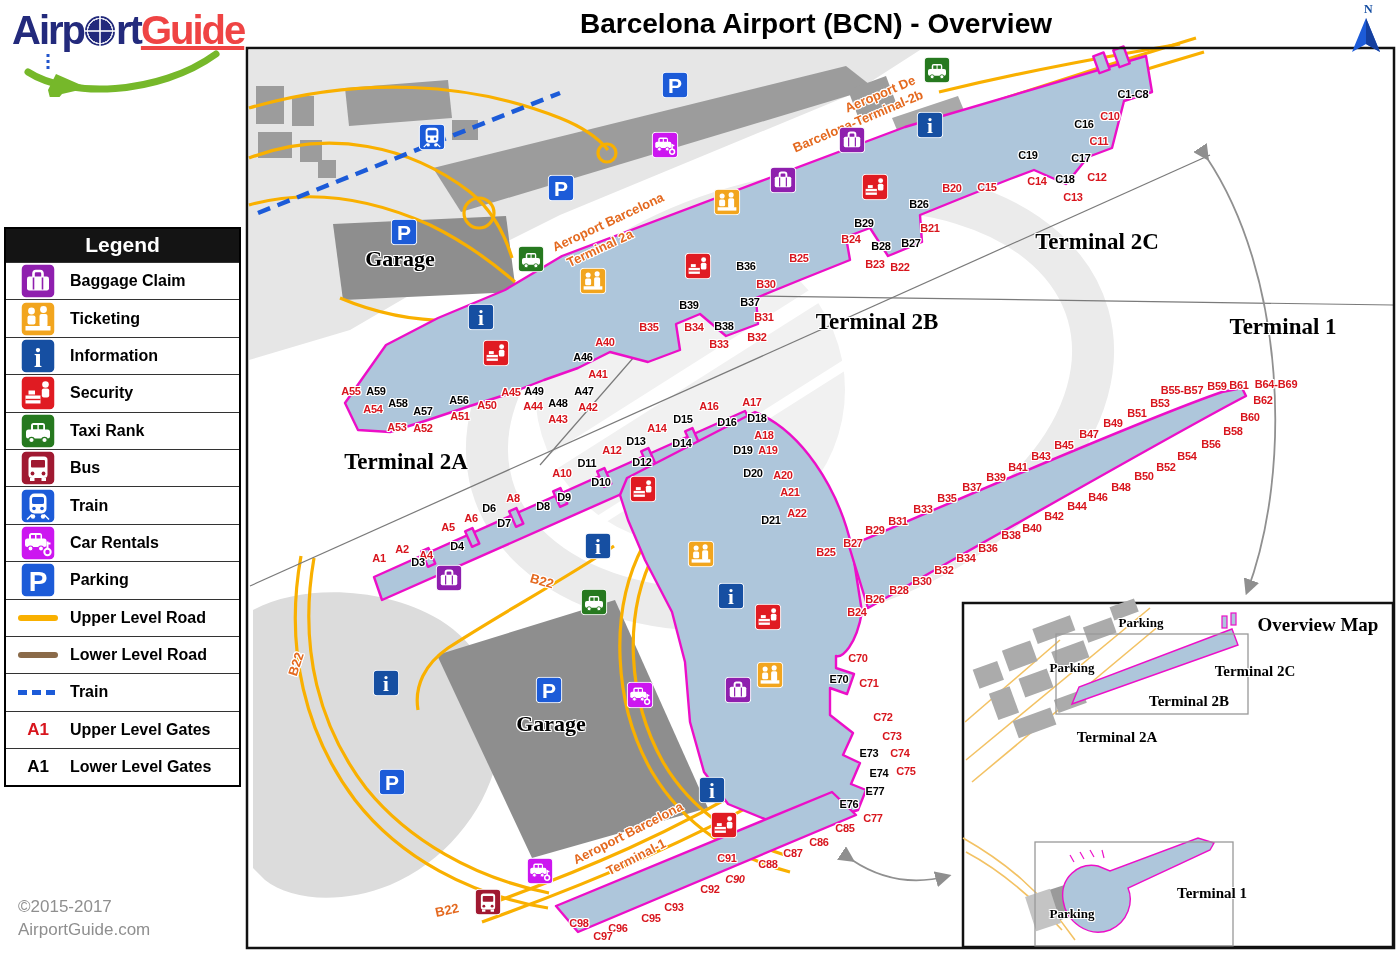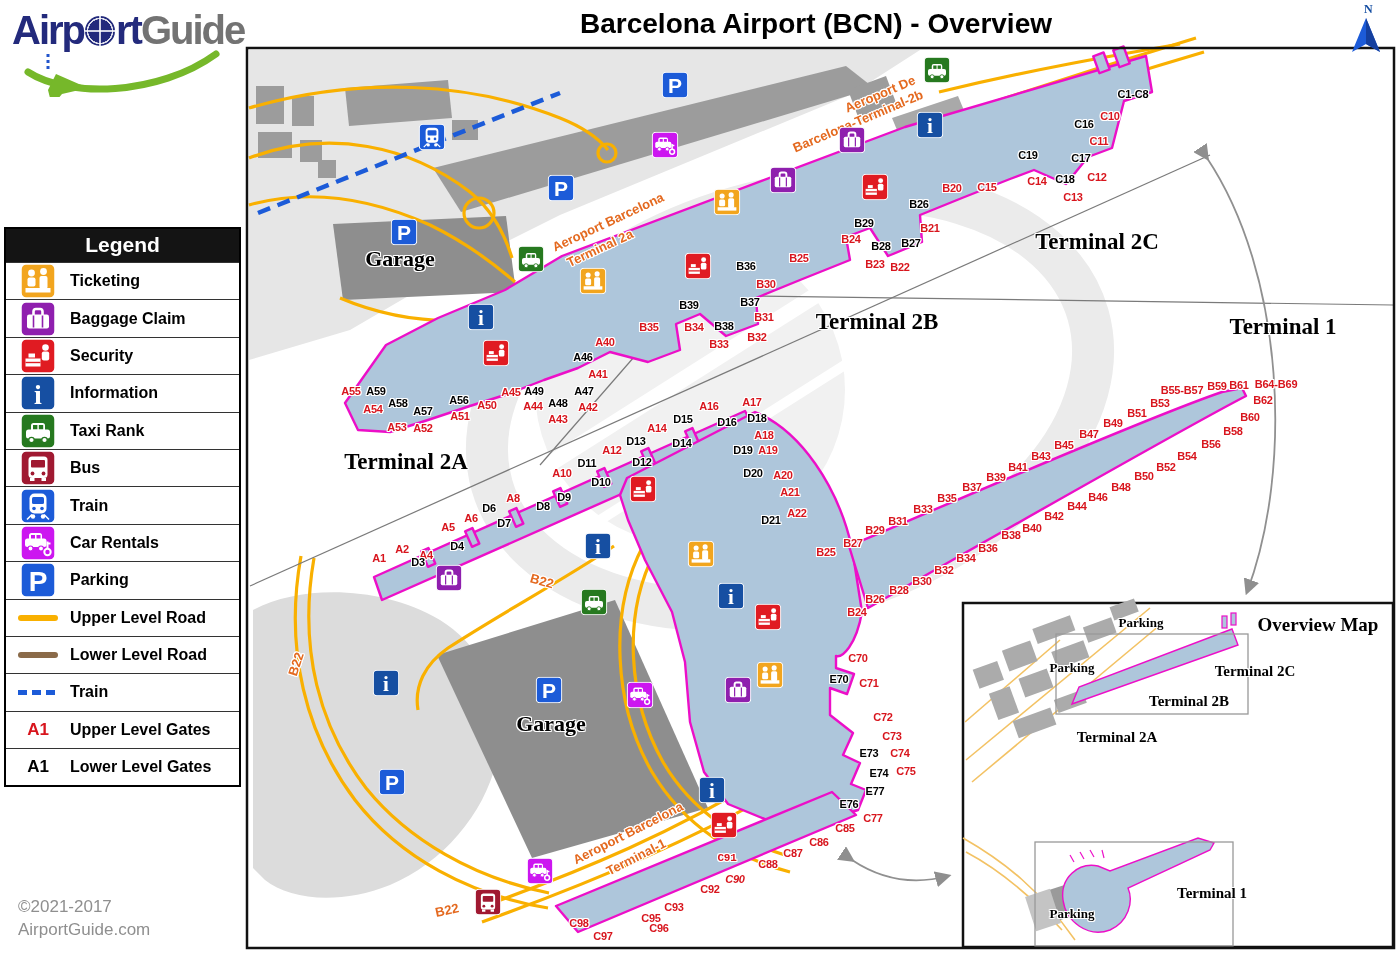--- a/index.html
+++ b/index.html
@@ -3,21 +3,21 @@
 <meta charset="utf-8">
 <style>
   html,body{margin:0;padding:0;width:1400px;height:958px;background:#fff;overflow:hidden;
     font-family:"Liberation Sans", sans-serif; position:relative;}
   #page{position:absolute;inset:0;width:1400px;height:958px;}
   svg text{user-select:none;}
   
   .logo{position:absolute;left:8px;top:2px;width:240px;height:95px;}
   .logo-text{position:absolute;left:4px;top:6px;font:bold 40px "Liberation Sans",sans-serif;letter-spacing:-2px;}
   .logo-air{color:#232a7c;}
-  .logo-guide{color:#737373;}
+  .logo-guide{color:#ef4444;text-decoration:underline;}
   .logo-globe{display:inline-block;width:30px;height:30px;border-radius:50%;background:#232a7c;
      position:relative;top:2px;margin:0 1px;
      background-image:radial-gradient(circle at 50% 50%, transparent 55%, rgba(255,255,255,.85) 56% 62%, transparent 63%),
        linear-gradient(90deg, transparent 46%, rgba(255,255,255,.8) 47% 53%, transparent 54%),
        linear-gradient(0deg, transparent 46%, rgba(255,255,255,.8) 47% 53%, transparent 54%);}
   .page-title{position:absolute;left:816px;top:8px;transform:translateX(-50%);
      font:bold 28px "Liberation Sans",sans-serif;color:#000;white-space:nowrap;}
   .compass{position:absolute;left:1340px;top:2px;width:56px;height:56px;}
   .compass .n{position:absolute;left:24px;top:0;font:bold 12px "Liberation Serif",serif;color:#164fa2;}
   
@@ -282,48 +282,48 @@
   <div class="compass">
     <span class="n">N</span>
   </div>
 
   <div class="legend">
     <div class="legend-header">Legend</div>
     <div id="legend-rows">
         <div class="lrow">
           <div class="lswatch">
             <svg width="36" height="36" viewBox="0 0 36 36">
+              <use href="#icon-baggage"></use>
+            </svg>
+          </div>
+          <span class="llabel">Baggage Claim</span>
+        </div>
+        <div class="lrow">
+          <div class="lswatch">
+            <svg width="36" height="36" viewBox="0 0 36 36">
               <use href="#icon-ticketing"></use>
             </svg>
           </div>
           <span class="llabel">Ticketing</span>
         </div>
         <div class="lrow">
           <div class="lswatch">
             <svg width="36" height="36" viewBox="0 0 36 36">
-              <use href="#icon-baggage"></use>
-            </svg>
-          </div>
-          <span class="llabel">Baggage Claim</span>
+              <use href="#icon-information"></use>
+            </svg>
+          </div>
+          <span class="llabel">Information</span>
         </div>
         <div class="lrow">
           <div class="lswatch">
             <svg width="36" height="36" viewBox="0 0 36 36">
               <use href="#icon-security"></use>
             </svg>
           </div>
           <span class="llabel">Security</span>
-        </div>
-        <div class="lrow">
-          <div class="lswatch">
-            <svg width="36" height="36" viewBox="0 0 36 36">
-              <use href="#icon-information"></use>
-            </svg>
-          </div>
-          <span class="llabel">Information</span>
         </div>
         <div class="lrow">
           <div class="lswatch">
             <svg width="36" height="36" viewBox="0 0 36 36">
               <use href="#icon-taxi"></use>
             </svg>
           </div>
           <span class="llabel">Taxi Rank</span>
         </div>
         <div class="lrow">
@@ -385,21 +385,21 @@
         <div class="lrow">
           <div class="lswatch">
             <span class="gate-sample lower">A1</span>
           </div>
           <span class="llabel">Lower Level Gates</span>
         </div>
       </div>
   </div>
 
   <div class="copyright">
-    <div>©2021-2017</div>
+    <div>©2015-2017</div>
     <div>AirportGuide.com</div>
   </div>
 
   <div id="labels">
       <div class="mt gate gu" style="left: 1110px; top: 116px;">C10</div>
       <div class="mt gate gu" style="left: 1099px; top: 141px;">C11</div>
       <div class="mt gate gu" style="left: 1097px; top: 177px;">C12</div>
       <div class="mt gate gu" style="left: 1073px; top: 197px;">C13</div>
       <div class="mt gate gu" style="left: 1037px; top: 181px;">C14</div>
       <div class="mt gate gu" style="left: 987px; top: 172px; margin-top: 15px;">C15</div>
@@ -486,26 +486,26 @@
       <div class="mt gate gu" style="left: 869px; top: 683px;">C71</div>
       <div class="mt gate gu" style="left: 883px; top: 717px;">C72</div>
       <div class="mt gate gu" style="left: 892px; top: 736px;">C73</div>
       <div class="mt gate gu" style="left: 900px; top: 753px;">C74</div>
       <div class="mt gate gu" style="left: 906px; top: 771px;">C75</div>
       <div class="mt gate gu" style="left: 873px; top: 818px;">C77</div>
       <div class="mt gate gu" style="left: 845px; top: 828px;">C85</div>
       <div class="mt gate gu" style="left: 819px; top: 842px;">C86</div>
       <div class="mt gate gu" style="left: 793px; top: 853px;">C87</div>
       <div class="mt gate gu" style="left: 768px; top: 864px;">C88</div>
-      <div class="mt gate gu" style="left: 727px; top: 858px; font-family: Liberation Mono, monospace;">C91</div>
+      <div class="mt gate gu" style="left: 727px; top: 858px;">C91</div>
       <div class="mt gate gu" style="left: 735px; top: 879px; font-style: italic;">C90</div>
       <div class="mt gate gu" style="left: 710px; top: 889px;">C92</div>
       <div class="mt gate gu" style="left: 674px; top: 907px;">C93</div>
       <div class="mt gate gu" style="left: 651px; top: 918px;">C95</div>
-      <div class="mt gate gu" style="left: 659px; top: 928px; text-align: right;">C96</div>
+      <div class="mt gate gu" style="left: 618px; top: 928px; text-align: right;">C96</div>
       <div class="mt gate gu" style="left: 579px; top: 923px;">C98</div>
       <div class="mt gate gu" style="left: 603px; top: 936px;">C97</div>
       <div class="mt gate gl" style="left: 1133px; top: 94px;">C1-C8</div>
       <div class="mt gate gl" style="left: 1084px; top: 124px;">C16</div>
       <div class="mt gate gl" style="left: 1081px; top: 158px;">C17</div>
       <div class="mt gate gl" style="left: 1065px; top: 179px;">C18</div>
       <div class="mt gate gl" style="left: 1028px; top: 155px;">C19</div>
       <div class="mt gate gl" style="left: 919px; top: 204px;">B26</div>
       <div class="mt gate gl" style="left: 911px; top: 243px;">B27</div>
       <div class="mt gate gl" style="left: 881px; top: 246px;">B28</div>

